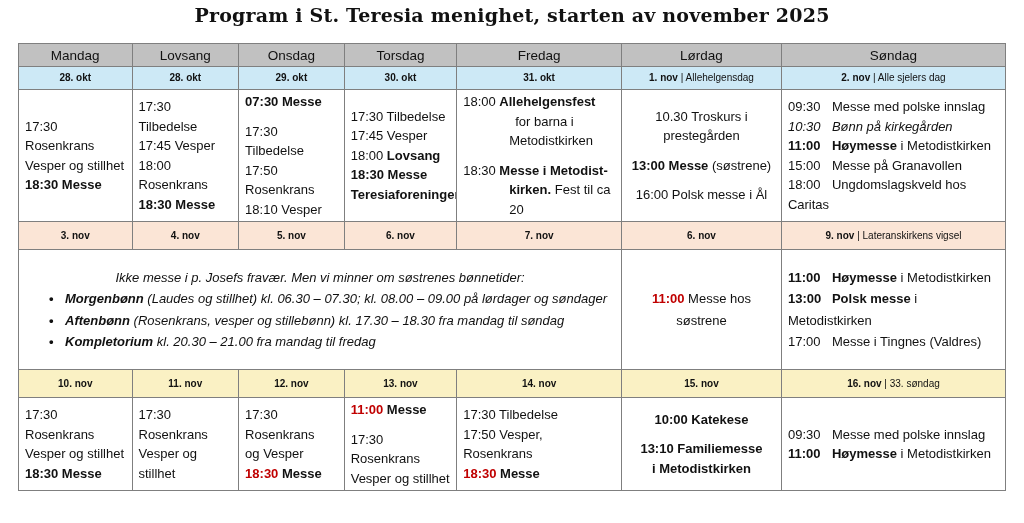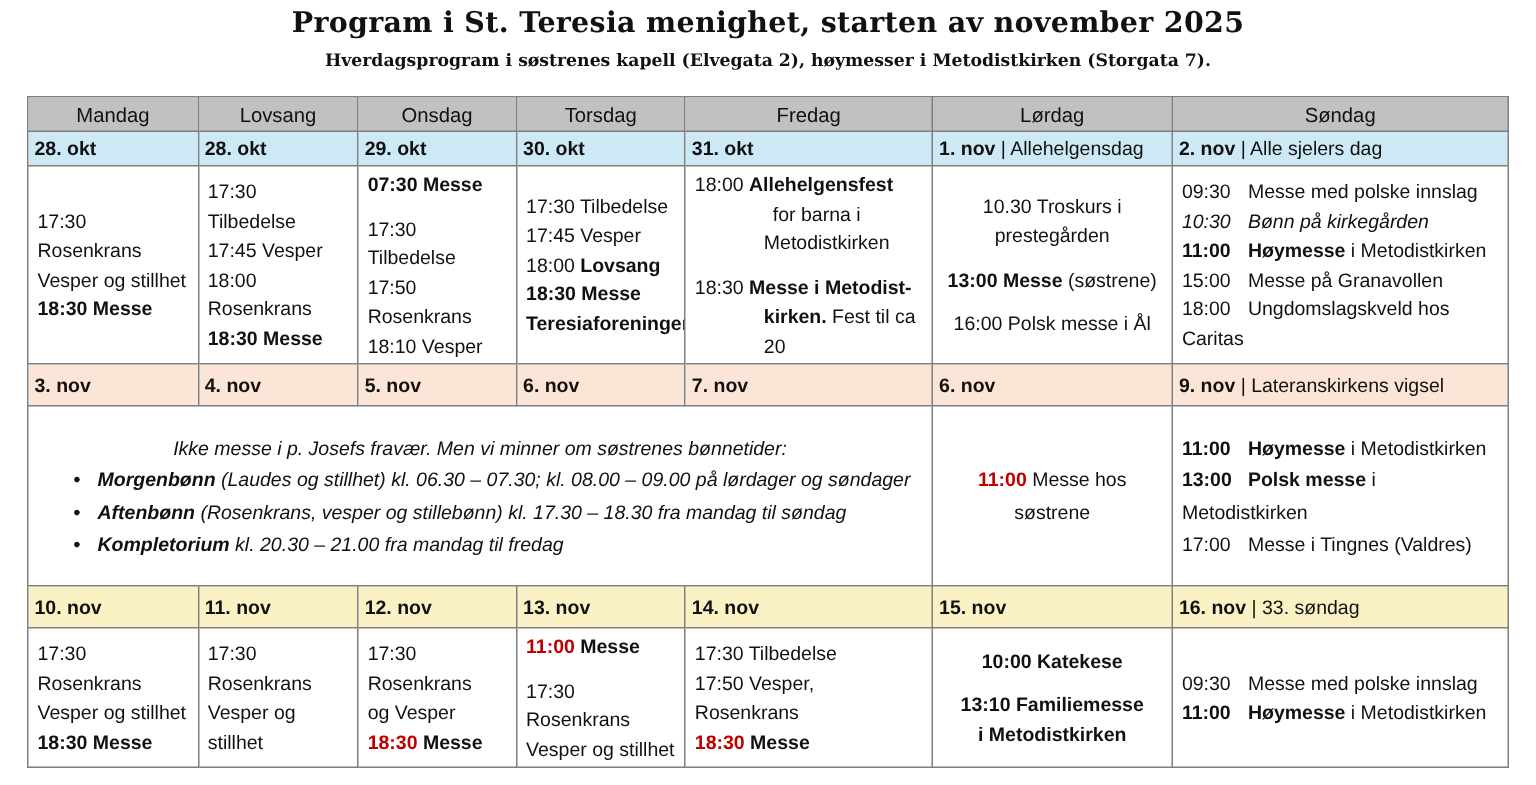--- a/index.html
+++ b/index.html
@@ -46,23 +46,24 @@
     text-align:center;
     font-weight:400;
     font-size:13.5px;
     height:20px;
     padding:1px 4px;
   }
   tr.r-date-blue td{background:var(--blue);}
   tr.r-date-pink td{background:var(--pink);}
   tr.r-date-yellow td{background:var(--yellow);}
   tr.r-date-blue td, tr.r-date-pink td, tr.r-date-yellow td{
+    text-align:center;
     height:20px;
     padding:1px 4px;
-    font-size:13px;
+    font-size:10px;
   }
   tr.r-date-pink td, tr.r-date-yellow td{height:25px;margin-top:31px;}
 
   tr.r-content1 td{height:121px;}
   tr.r-content2 td{height:115px;}
   tr.r-content3 td{height:88px;}
 
   .line{line-height:19.5px;}
   tr.r-content2 .line{line-height:21.5px;}
   .a-center{text-align:center;}
@@ -76,21 +77,20 @@
   .ind-b{padding-left:46px;}
   .bullet{position:relative;padding-left:40px;}
   .bullet::before{content:"\2022";position:absolute;left:24px;font-weight:700;}
 </style>
 </head>
 <body>
 
 <div class="page">
   <div class="titleblock">
     <h1 class="title">Program i St. Teresia menighet, starten av november 2025</h1>
-    <p class="subtitle">Hverdagsprogram i søstrenes kapell (Elvegata 2), høymesser i Metodistkirken (Storgata 7).</p>
   </div>
   <table class="prog">
     <colgroup>
       <col class="c0">
         <col class="c1">
         <col class="c2">
         <col class="c3">
       <col class="c4">
         <col class="c5">
         <col class="c6">

